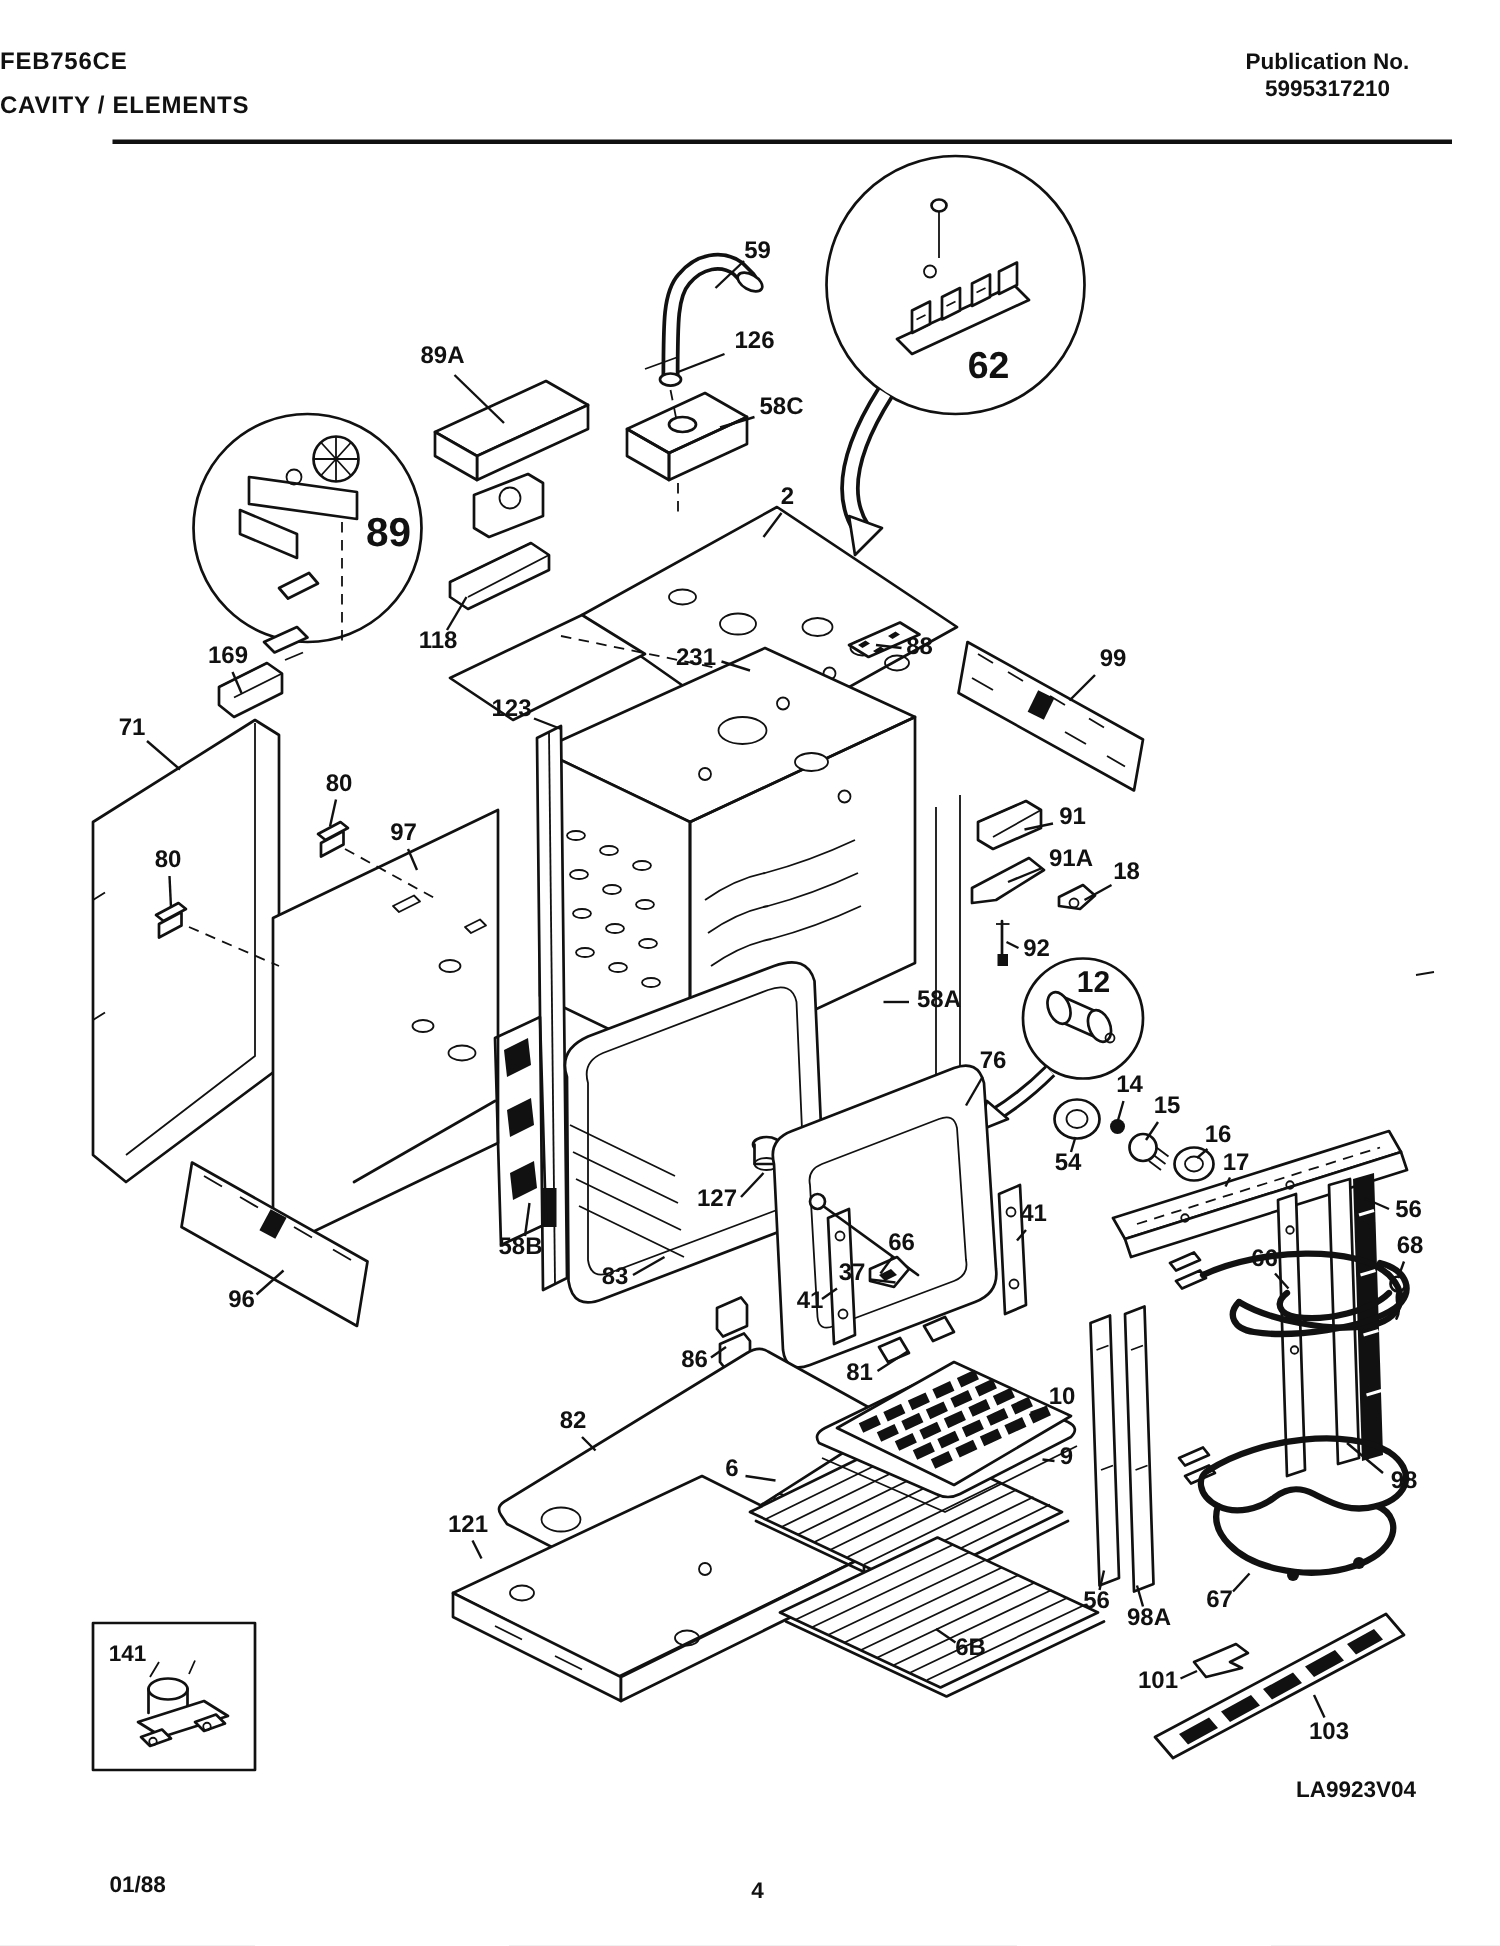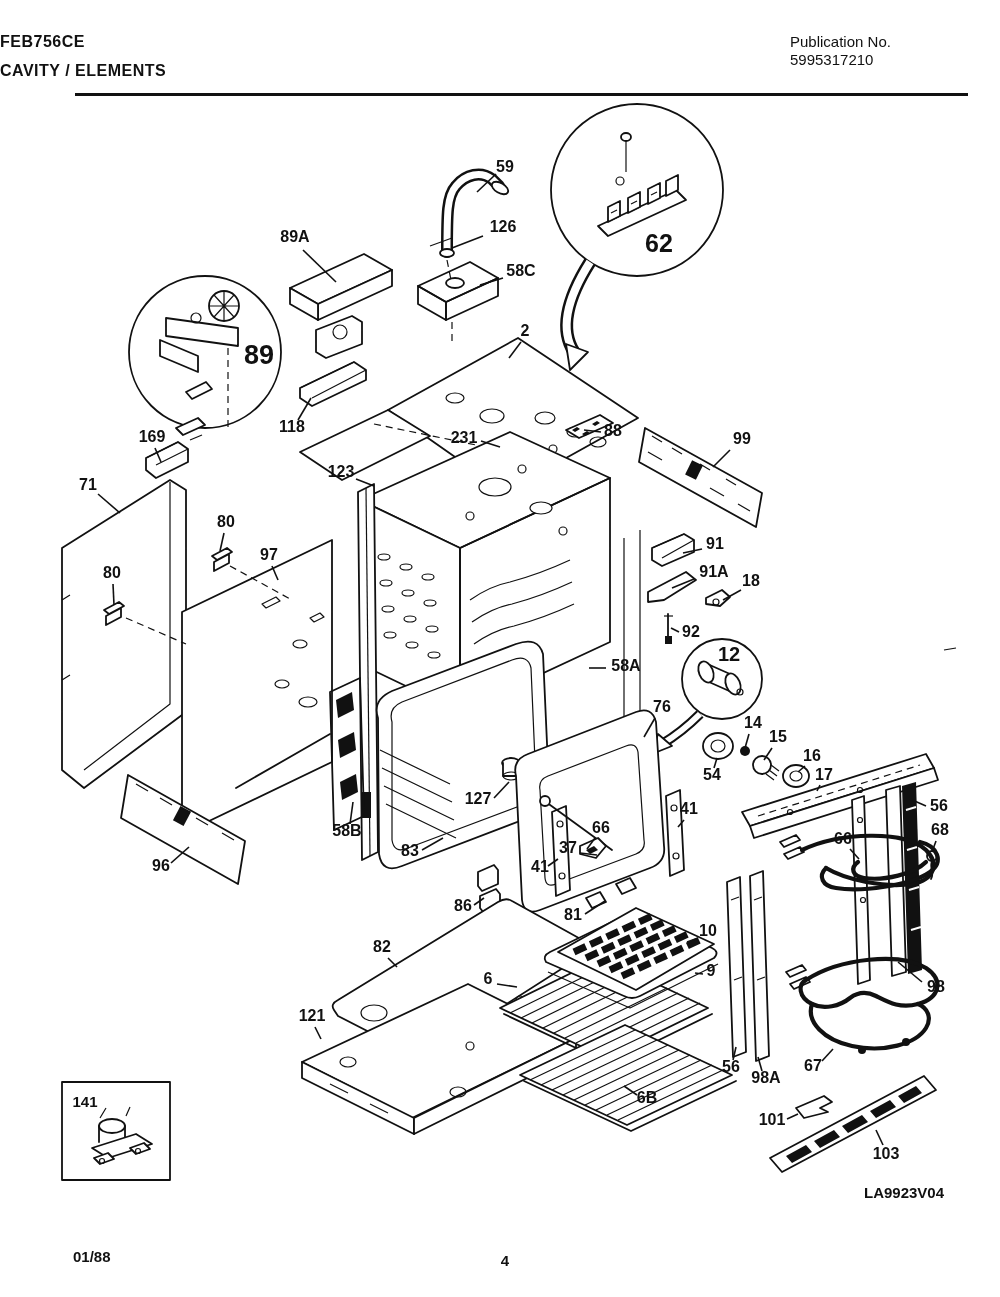--- a/index.html
+++ b/index.html
@@ -2,22 +2,22 @@
 <html><head>
 <meta charset="utf-8">
 <style>
   html,body{margin:0;padding:0;background:#e8e8e8;}
   .page{position:relative;width:1000px;height:1297px;background:#ffffff;
         font-family:"Liberation Sans",sans-serif;color:#111;overflow:hidden;margin:0 auto;}
   .hdr-model{position:absolute;top:33px;left:0;width:918px;text-align:left;
              font-size:16px;font-weight:bold;letter-spacing:.5px;}
   .hdr-section{position:absolute;top:62px;left:0;width:985px;text-align:left;
                font-size:16px;font-weight:bold;letter-spacing:.5px;}
-  .hdr-pub{position:absolute;top:33px;left:790px;width:190px;text-align:left;
-           font-size:15px;font-weight:normal;line-height:18px;}
+  .hdr-pub{position:absolute;top:33px;left:790px;width:190px;text-align:center;
+           font-size:15px;font-weight:bold;line-height:18px;}
   .rule{position:absolute;top:93px;left:75px;width:893px;height:3px;background:#111;}
   .ftr-date{position:absolute;top:1248px;left:73px;font-size:15px;font-weight:bold;}
   .ftr-page{position:absolute;top:1252px;left:490px;width:30px;text-align:center;
             font-size:15px;font-weight:bold;}
   svg .ln{stroke:#111;fill:none;stroke-width:1.8;stroke-linejoin:round;stroke-linecap:round;}
   svg .lt{stroke:#111;fill:none;stroke-width:1.2;stroke-linejoin:round;}
   svg .fw{fill:#ffffff;}
   svg .fd{fill:#111;stroke:none;}
   svg .el{stroke:#111;fill:none;stroke-width:4.2;stroke-linejoin:round;stroke-linecap:round;}
   svg .dash{stroke-dasharray:7 5;}

